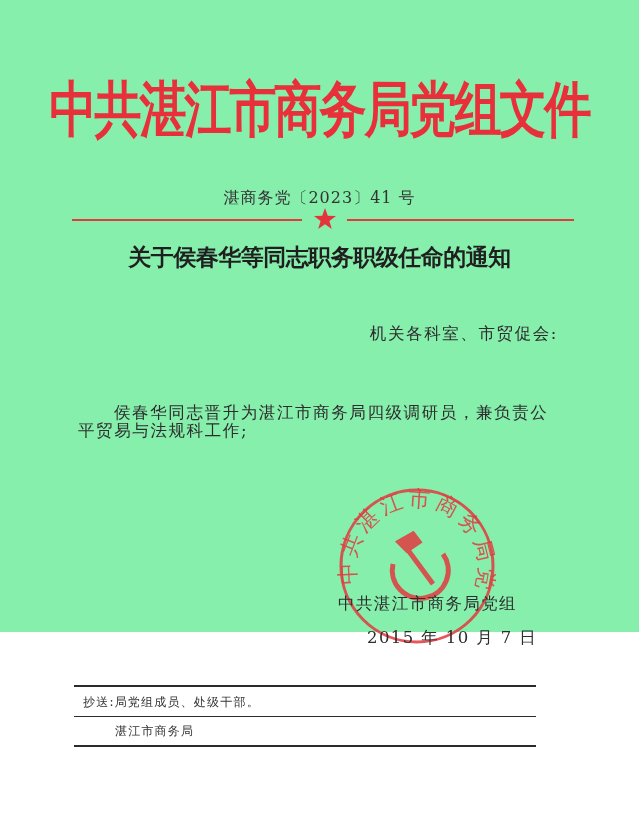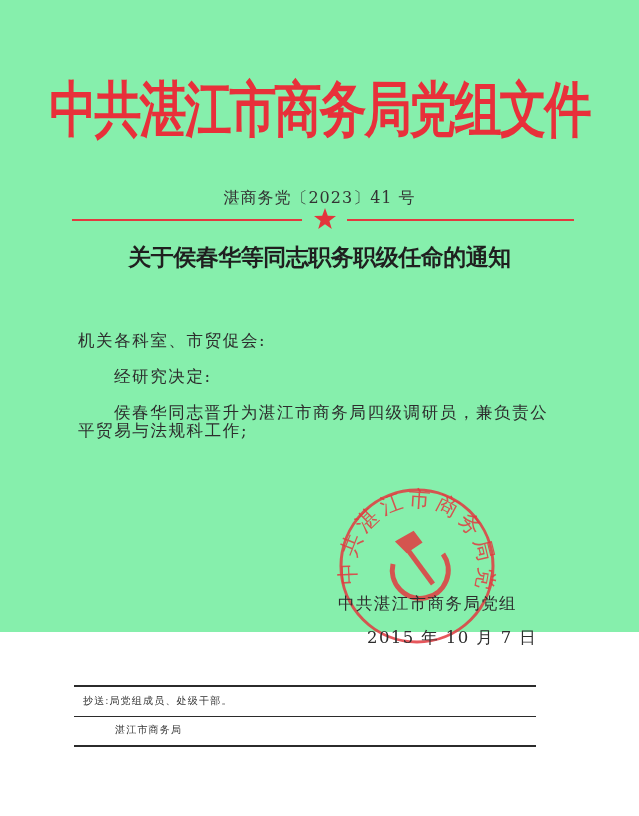--- a/index.html
+++ b/index.html
@@ -95,45 +95,43 @@
       color: #2d2d2d;
     }
     .rule-black {
       position: absolute;
       left: 74px;
       width: 462px;
       background: #2b2b2b;
     }
     .footer-text {
       position: absolute;
-      font-size: 10px;
+      font-size: 12px;
       letter-spacing: 1.2px;
       color: #333;
-      font-family: Liberation Serif, serif;
     }
   </style>
 </head>
 <body>
 
 <div class="page">
 
   <div class="doc-header">中共湛江市商务局党组文件</div>
 
   <div class="doc-number">湛商务党〔2023〕41 号</div>
 
   <div class="red-rule left"></div>
   <svg class="star" viewBox="0 0 24 24">
     <polygon points="12,1 14.8,8.8 23,8.9 16.4,13.9 18.8,22 12,17.2 5.2,22 7.6,13.9 1,8.9 9.2,8.8" fill="#e4343b"></polygon>
   </svg>
   <div class="red-rule right"></div>
 
   <div class="title">关于侯春华等同志职务职级任命的通知</div>
 
-  <div class="body-text" style="top:331px;">机关各科室、市贸促会:</div>
-  <div class="body-text indent" style="top:367px;">经研究决定:</div>
+  <div class="body-text" style="top:324px;text-align:right;">机关各科室、市贸促会:</div>
   <div class="body-text indent" style="top:403px;">侯春华同志晋升为湛江市商务局四级调研员，兼负责公</div>
   <div class="body-text" style="top:421px;">平贸易与法规科工作;</div>
 
   <svg class="stamp" viewBox="0 0 165 165">
     <defs>
       <path id="sealArc" d="M 22,100 A 62,62 0 1 1 142,100"></path>
     </defs>
     <circle cx="82" cy="82" r="76" fill="none" stroke="#e23a3f" stroke-width="3" opacity="0.85"></circle>
     <text font-size="22" fill="#e23a3f" opacity="0.85" font-family="DejaVu Serif, serif" letter-spacing="4">
       <textPath href="#sealArc">中共湛江市商务局党组</textPath>

